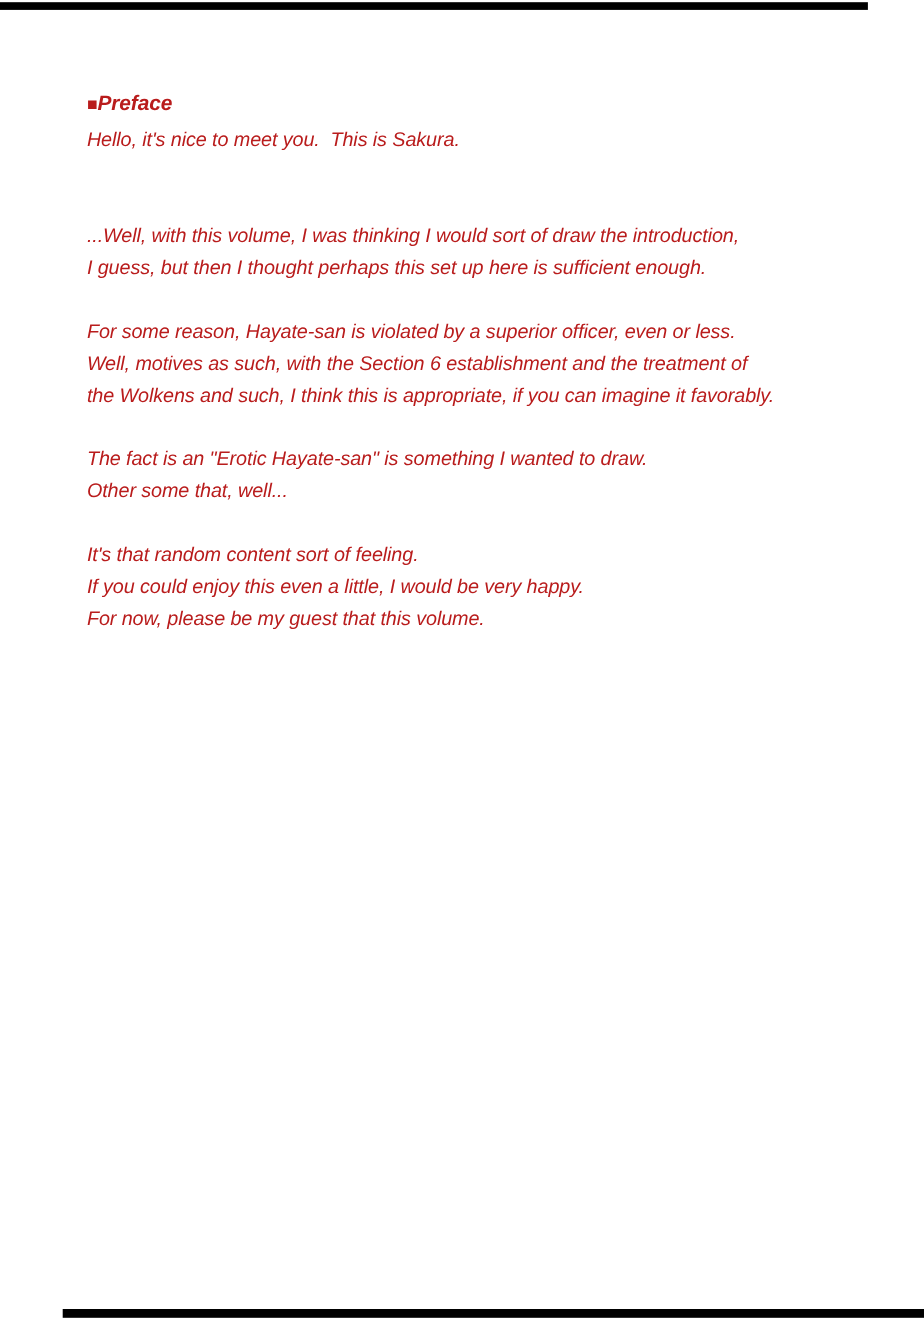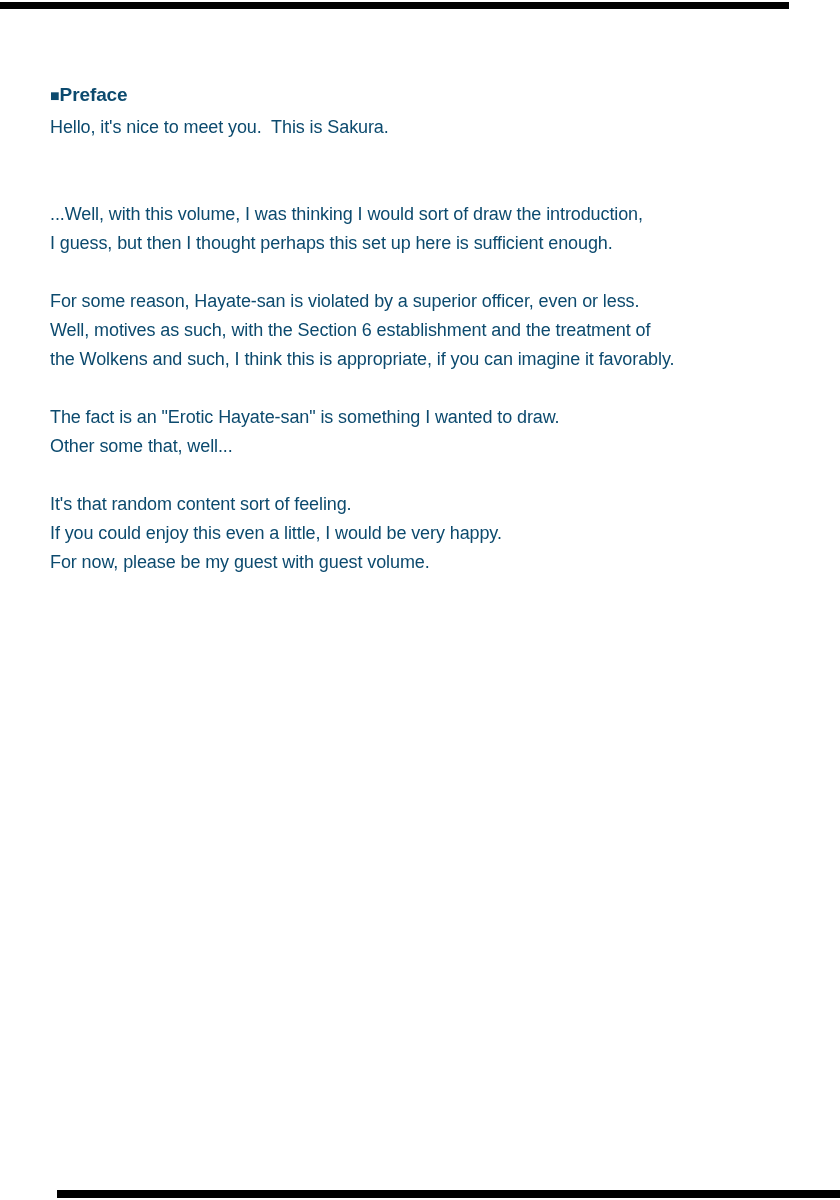--- a/index.html
+++ b/index.html
@@ -26,27 +26,28 @@
     height: 7px;
   }
   .scan-bar.bottom {
     left: 57px;
     top: 1190px;
     width: 783px;
     height: 8px;
   }
   .page-text {
     position: absolute;
-    left: 50px;
+    left: 79px;
     top: 80px;
     width: 760px;
-    color: #0c4a6e;
+    color: #b91c1c;
     font-size: 18px;
     line-height: 29px;
     letter-spacing: -0.1px;
+    font-style: italic;
   }
   .heading {
     font-weight: 700;
     font-size: 19px;
     line-height: 29px;
     margin: 0 0 3px 0;
     white-space: pre;
   }
   .heading .marker {
     font-size: 16px;
@@ -85,16 +86,16 @@
         <div class="text-line">Well, motives as such, with the Section 6 establishment and the treatment of</div>
         <div class="text-line">the Wolkens and such, I think this is appropriate, if you can imagine it favorably.</div>
       </div>
       <div class="paragraph">
         <div class="text-line">The fact is an "Erotic Hayate-san" is something I wanted to draw.</div>
         <div class="text-line">Other some that, well...</div>
       </div>
       <div class="paragraph">
         <div class="text-line">It's that random content sort of feeling.</div>
         <div class="text-line">If you could enjoy this even a little, I would be very happy.</div>
-        <div class="text-line">For now, please be my guest with guest volume.</div>
+        <div class="text-line">For now, please be my guest that this volume.</div>
       </div>
     </div>
 </div>
 
 </body></html>

